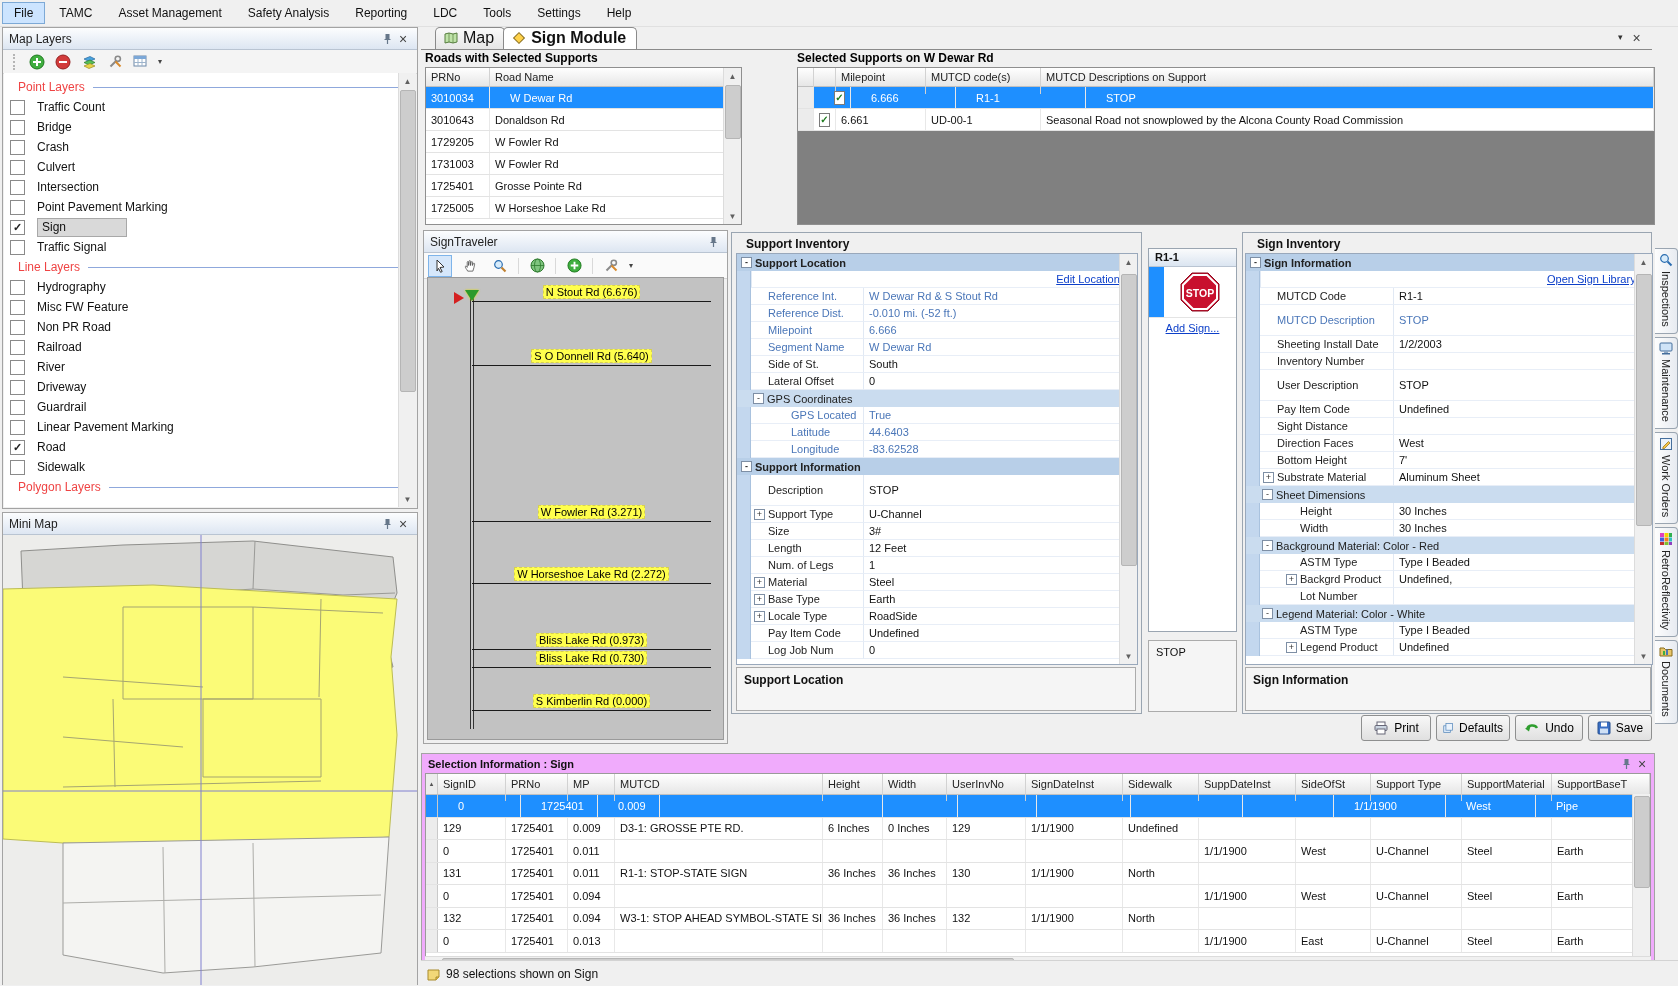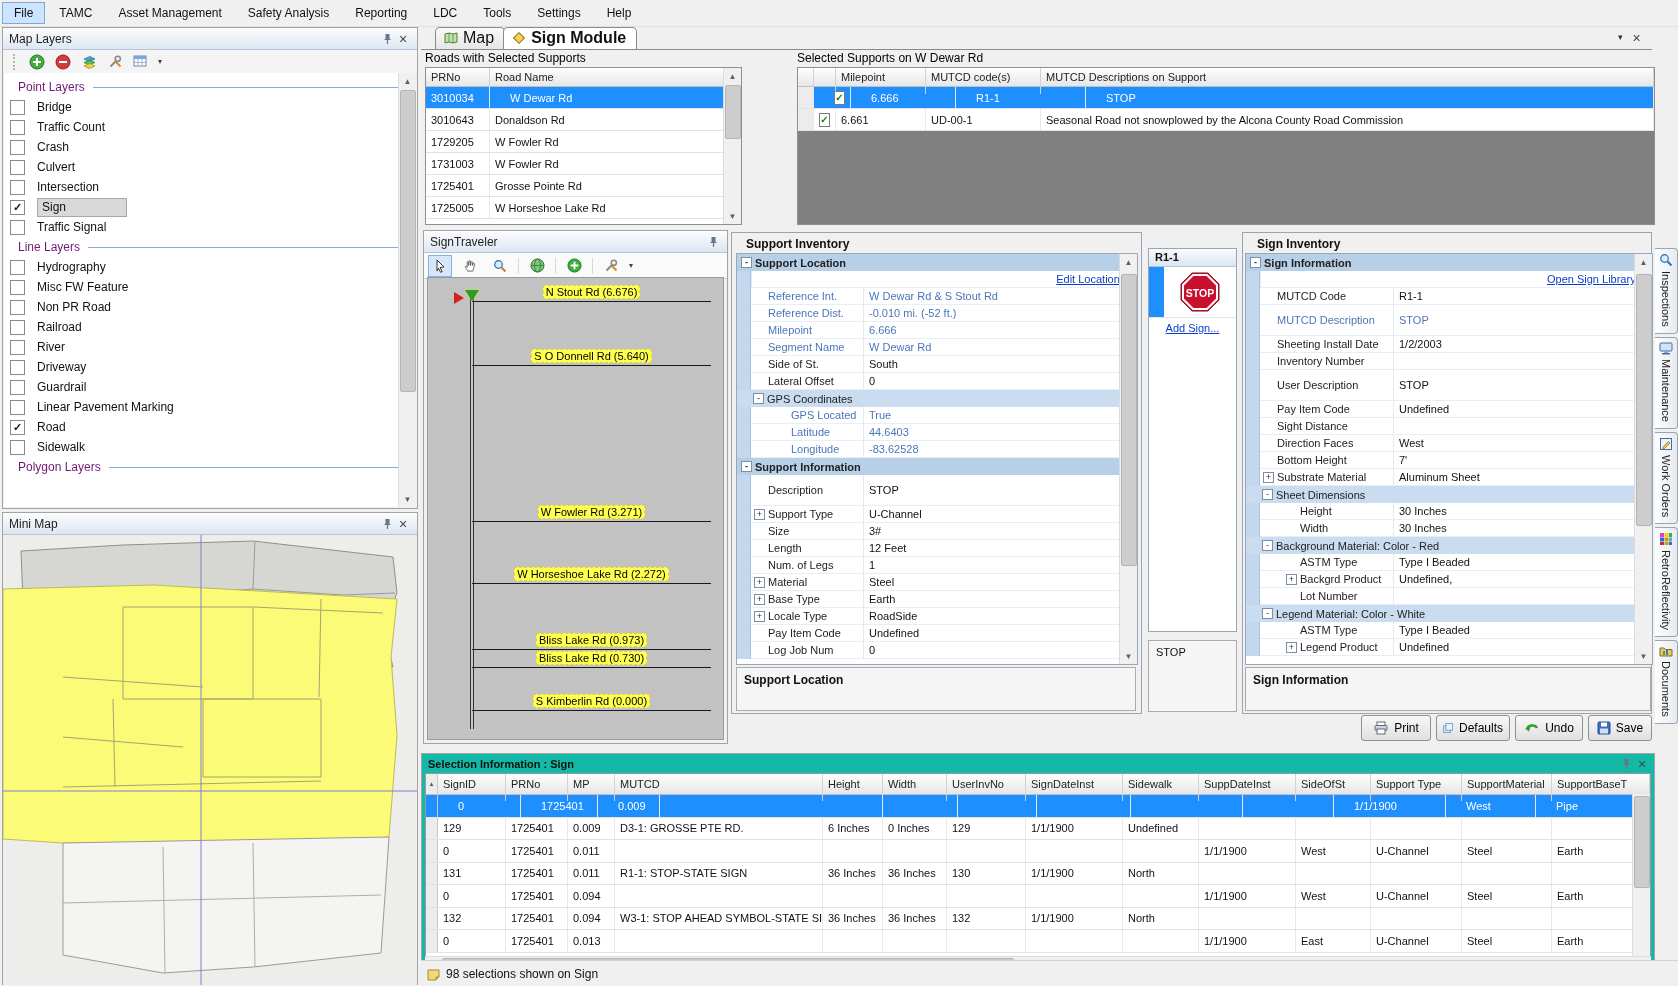--- a/index.html
+++ b/index.html
@@ -17,21 +17,21 @@
   
   #layersToolbar{height:23px;background:#f4f4f4;border-bottom:1px solid #d9d9d9;display:flex;align-items:center;gap:8px;padding:0 6px 0 10px;}
   #layersToolbar .grip{width:3px;height:16px;border-left:2px dotted #b5b5b5;margin-right:2px;}
   .tbico{width:18px;height:18px;display:flex;align-items:center;justify-content:center;}
   #layersList{position:absolute;left:1px;top:45px;right:1px;bottom:1px;background:#fff;overflow:hidden;}
   .lrow{display:flex;align-items:center;height:20px;padding-left:6px;}
   .lcb{width:13px;height:13px;border:1px solid #8a8a8a;background:#fff;margin-right:12px;flex:0 0 13px;text-align:center;line-height:12px;font-size:11px;font-style:normal;color:#222;}
   .lcb i{font-style:normal;font-weight:bold;}
   .llabel{font-size:12px;}
   .lrow.cat .lcb{visibility:hidden;margin-right:0;width:6px;flex-basis:6px;}
-  .lrow.cat .llabel{color:#701a75;}
+  .lrow.cat .llabel{color:#ef4444;}
   .lrow.cat .lrule{flex:1;height:0;border-top:1px solid #8fa8dc;margin:0 10px 0 8px;}
   .lrow .lrule{display:none;}
   .lrow.cat .lrule{display:block;}
   .lrow.sel .llabel{background:#d9d9d9;border:1px solid #a8a8a8;padding:1px 60px 2px 4px;}
   
   .vscroll{position:absolute;width:17px;background:#f0f0f0;border-left:1px solid #dcdcdc;}
   .vscroll .arr{position:absolute;left:0;width:17px;height:16px;color:#606060;font-size:8px;display:flex;align-items:center;justify-content:center;background:#f0f0f0;}
   .vscroll .arr.up{top:0;} .vscroll .arr.dn{bottom:0;}
   .vscroll .thumb{position:absolute;left:1px;width:14px;background:#cdcdcd;border:1px solid #b5b5b5;border-radius:2px;}
   .hscroll{position:absolute;height:15px;background:#f0f0f0;border-top:1px solid #dcdcdc;}
@@ -43,21 +43,21 @@
   .tab{display:flex;align-items:center;gap:5px;padding:2px 10px 3px 8px;border:1px solid #8a8a8a;border-bottom:none;border-radius:5px 5px 0 0;background:linear-gradient(#fafafa,#e6e6e6);margin-right:-2px;font-size:16px;height:16px;}
   .tab.active{background:#fff;font-weight:bold;position:relative;z-index:2;}
   #tabctrl{position:absolute;right:4px;top:4px;display:flex;gap:8px;color:#333;}
   
   .dtable{position:absolute;border:1px solid #8f8f8f;background:#fff;overflow:hidden;box-sizing:border-box;}
   .thead{display:flex;height:18px;background:linear-gradient(#ffffff,#e6e6e6);border-bottom:1px solid #c0c0c0;align-items:center;}
   .thead .cell{border-right:1px solid #d2d2d2;height:100%;display:flex;align-items:center;padding:17px 5px;box-sizing:border-box;color:#222;}
   .trow{display:flex;height:21px;border-bottom:1px solid #e3e3e3;align-items:center;background:#fff;}
   .trow .cell{border-right:1px solid #e8e8e8;height:100%;display:flex;align-items:center;padding:0 5px;box-sizing:border-box;white-space:nowrap;overflow:hidden;}
   .trow.sel{background:#1e8fff;color:#fff;gap:15px;}
-  .grouphdr{position:absolute;font-weight:normal;font-size:12px;color:#000;}
+  .grouphdr{position:absolute;font-weight:bold;font-size:12px;color:#000;}
   .cbx{width:12px;height:12px;border:1px solid #7a7a7a;background:#fff;display:flex;align-items:center;justify-content:center;font-size:10px;color:#1c7a1c;font-weight:bold;}
   
   #stToolbar{height:25px;background:#fafafa;border-bottom:1px solid #d5d5d5;display:flex;align-items:center;gap:6px;padding-left:4px;}
   .stico{width:22px;height:20px;display:flex;align-items:center;justify-content:center;border:1px solid transparent;}
   .stico.on{background:#d6e7fa;border:1px solid #7eb4ea;}
   .stsep{width:1px;height:16px;background:#d9d9d9;}
   #stMap{position:absolute;left:3px;top:46px;right:3px;bottom:3px;background:#c2c2c2;border:1px solid #9a9a9a;overflow:hidden;}
   #stStops{position:absolute;left:0;top:0;right:0;bottom:0;}
   .stop{position:absolute;left:44px;right:12px;height:15px;border-bottom:1px solid #1a1a1a;text-align:center;}
   .stoplabel{background:#ffff4d;border:1px dashed #d6d052;font-size:11px;padding:0 2px;color:#000;white-space:nowrap;}
@@ -96,21 +96,21 @@
   
   #signList{position:absolute;border:1px solid #9aa5b1;background:#fff;box-sizing:border-box;}
   #signListHdr{height:18px;background:linear-gradient(#fafbfc,#dbe5f1);border-bottom:1px solid #b9c4d2;font-weight:bold;padding:2px 0 0 6px;box-sizing:border-box;}
   #signItem{display:flex;height:50px;border-bottom:1px solid #e4e4e4;}
   #signItemSel{width:15px;background:#1e8fff;}
   #signThumb{flex:1;display:flex;align-items:center;justify-content:center;}
   #addSign{display:block;text-align:center;margin-top:4px;color:#0c3fc9;text-decoration:underline;}
   
   .abtn{position:absolute;top:715px;height:26px;border:1px solid #8e8f8f;border-radius:3px;background:linear-gradient(#f8f8f8,#e0e0e0);display:flex;align-items:center;justify-content:center;gap:5px;font-size:12px;box-sizing:border-box;}
   
-  #selInfo{position:absolute;left:421px;top:753px;width:1234px;height:220px;border:1px solid #a3a3a3;background:#14b8a6;box-sizing:border-box;}
+  #selInfo{position:absolute;left:421px;top:753px;width:1234px;height:220px;border:1px solid #a3a3a3;background:#f0abfc;box-sizing:border-box;}
   #selTable{position:absolute;left:3px;top:19px;right:3px;bottom:15px;background:#fff;border:1px solid #9a9a9a;overflow:hidden;}
   #selTable .thead{height:20px;}
   #selTable .trow{height:21.5px;}
   .cell.marker{flex:0 0 12px;padding:0;background:#ececec;border-right:1px solid #c9c9c9;justify-content:center;color:#555;font-size:7px;}
   .trow.sel .cell.marker{background:#1e8fff;color:#fff;}
   .w0{flex:0 0 68px;} .w1{flex:0 0 62px;} .w2{flex:0 0 47px;} .w3{flex:0 0 208px;}
   .w4{flex:0 0 60px;} .w5{flex:0 0 64px;} .w6{flex:0 0 79px;} .w7{flex:0 0 97px;}
   .w8{flex:0 0 76px;} .w9{flex:0 0 97px;} .w10{flex:0 0 75px;} .w11{flex:0 0 91px;}
   .w12{flex:0 0 90px;} .w13{flex:1;}
   
@@ -204,48 +204,53 @@
       <div style="padding-top:4px;">
 
           <div class="lrow cat">
             <span class="lcb"><i></i></span>
             <span class="llabel">Point Layers</span>
             <span class="lrule"></span>
           </div>
 
           <div class="lrow item">
             <span class="lcb"><i></i></span>
+            <span class="llabel">Traffic Count</span>
+
+          </div>
+
+          <div class="lrow item">
+            <span class="lcb"><i></i></span>
             <span class="llabel">Bridge</span>
 
           </div>
 
           <div class="lrow item">
             <span class="lcb"><i></i></span>
-            <span class="llabel">Traffic Count</span>
-
-          </div>
-
-          <div class="lrow item">
-            <span class="lcb"><i></i></span>
             <span class="llabel">Crash</span>
 
           </div>
 
           <div class="lrow item">
             <span class="lcb"><i></i></span>
             <span class="llabel">Culvert</span>
 
           </div>
 
           <div class="lrow item">
             <span class="lcb"><i></i></span>
             <span class="llabel">Intersection</span>
 
           </div>
 
+          <div class="lrow item">
+            <span class="lcb"><i></i></span>
+            <span class="llabel">Point Pavement Marking</span>
+
+          </div>
 
           <div class="lrow item sel">
             <span class="lcb"><i>✓</i></span>
             <span class="llabel">Sign</span>
 
           </div>
 
           <div class="lrow item">
             <span class="lcb"><i></i></span>
             <span class="llabel">Traffic Signal</span>

